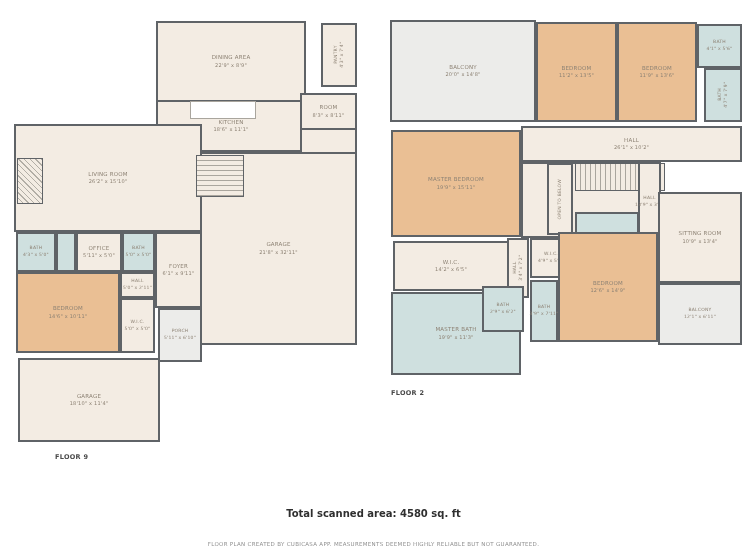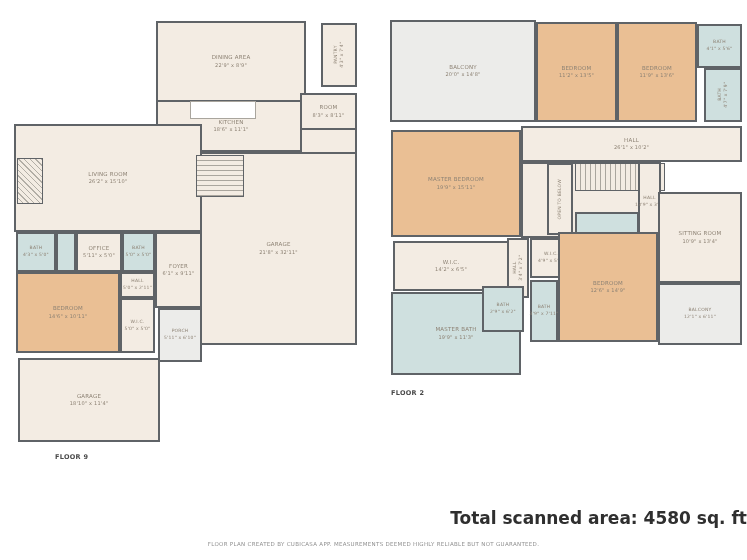--- a/index.html
+++ b/index.html
@@ -15,22 +15,22 @@
   .room.stairs-v{background:repeating-linear-gradient(to bottom,var(--floor-fill) 0 4px,#aaa69e 4px 5px);border-width:1px;}
   .room.stairs-h{background:repeating-linear-gradient(to right,var(--floor-fill) 0 4px,#aaa69e 4px 5px);border-width:1px;}
   .room.hatch{background:repeating-linear-gradient(45deg,var(--floor-fill) 0 3px,#b2aea6 3px 4px);border-width:1px;}
   .rlabel{text-align:center;color:var(--label-text);line-height:1.55;letter-spacing:.2px;white-space:nowrap;}
   .rname{font-size:5.5px;}
   .rdims{font-size:5px;}
   .small .rname{font-size:4.5px;}
   .small .rdims{font-size:4.5px;}
   .vert .rlabel{writing-mode:vertical-rl;transform:rotate(180deg);line-height:1.4;}
   .floor-tag{position:absolute;font-size:6.5px;font-weight:bold;color:#4a4a4a;letter-spacing:.3px;}
-  .total{position:absolute;left:0;top:508px;width:747px;text-align:right;
-    font-size:17px;font-weight:600;color:#2f2f2f;}
+  .total{position:absolute;left:0;top:508px;width:747px;text-align:center;
+    font-size:10px;font-weight:600;color:#2f2f2f;}
   .disclaimer{position:absolute;left:0;top:541px;width:747px;text-align:center;
     font-size:5.5px;letter-spacing:.3px;color:var(--disclaimer-text);}
 </style>
 </head>
 <body>
 
 <div id="canvas">
   <div id="rooms-f1">
       <div class="room floor" style="left: 156px; top: 21px; width: 150px; height: 81px;">
         <div class="rlabel">

